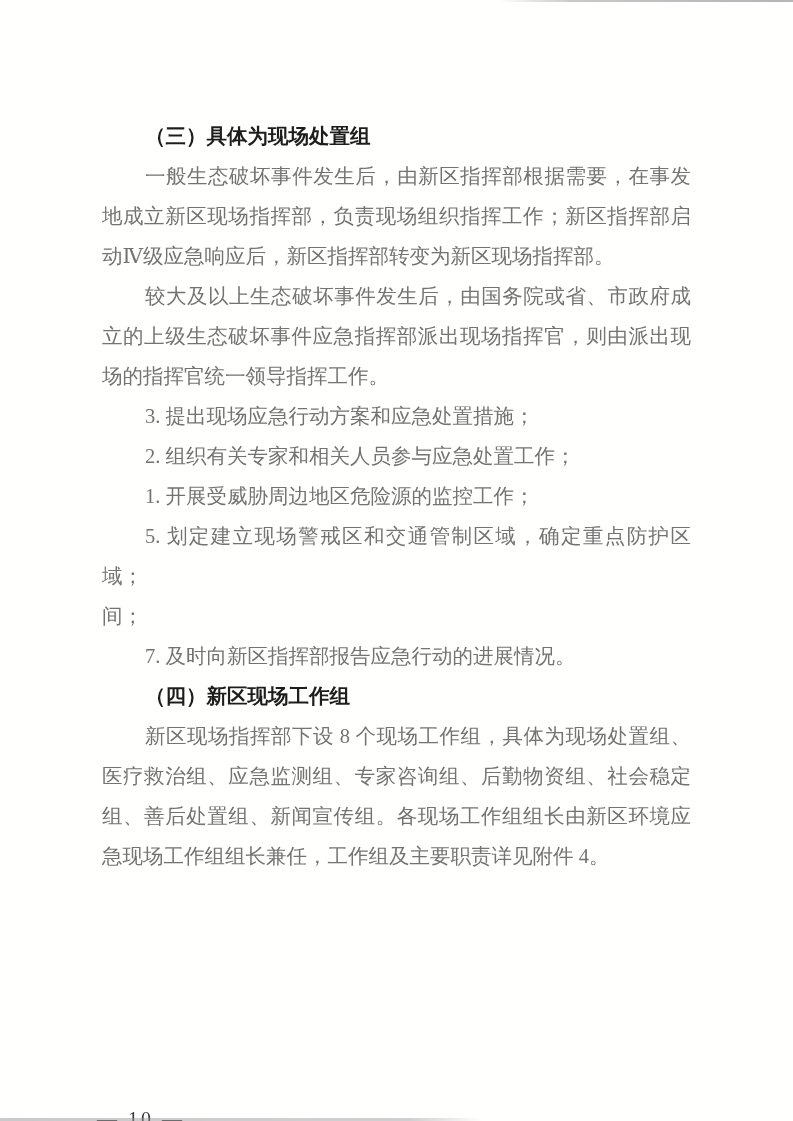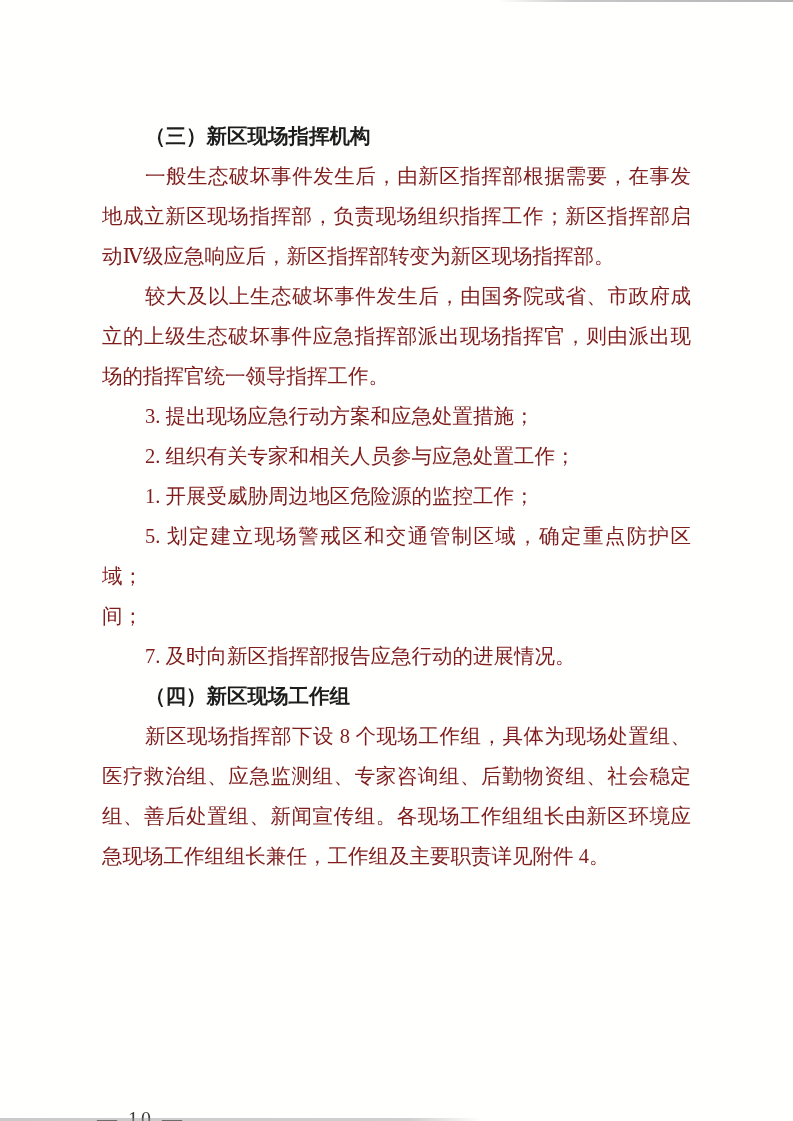--- a/index.html
+++ b/index.html
@@ -20,21 +20,21 @@
     position: absolute;
     left: 102px;
     top: 116px;
     width: 589px;
   }
   .line {
     height: 40px;
     line-height: 40px;
     font-size: 20.5px;
     white-space: pre;
-    color: #7f1d1d;
+    color: #737373;
     text-rendering: optimizeLegibility;
   }
   .line.justify {
     white-space: normal;
     text-align: justify;
     text-align-last: justify;
   }
   .line.indent {
     text-indent: 43px;
   }
@@ -79,21 +79,21 @@
       rgba(150,150,155,0) 100%);
   }
 </style>
 </head>
 <body>
 
 <div class="page">
   <div class="scan-edge top"></div>
 
   <div class="content">
-      <div class="line indent heading">（三）新区现场指挥机构</div>
+      <div class="line indent heading">（三）具体为现场处置组</div>
       <div class="line indent justify">一般生态破坏事件发生后，由新区指挥部根据需要，在事发</div>
       <div class="line justify">地成立新区现场指挥部，负责现场组织指挥工作；新区指挥部启</div>
       <div class="line">动Ⅳ级应急响应后，新区指挥部转变为新区现场指挥部。</div>
       <div class="line indent justify">较大及以上生态破坏事件发生后，由国务院或省、市政府成</div>
       <div class="line justify">立的上级生态破坏事件应急指挥部派出现场指挥官，则由派出现</div>
       <div class="line">场的指挥官统一领导指挥工作。</div>
       <div class="line indent">3. 提出现场应急行动方案和应急处置措施；</div>
       <div class="line indent">2. 组织有关专家和相关人员参与应急处置工作；</div>
       <div class="line indent">1. 开展受威胁周边地区危险源的监控工作；</div>
       <div class="line indent justify">5. 划定建立现场警戒区和交通管制区域，确定重点防护区</div>

